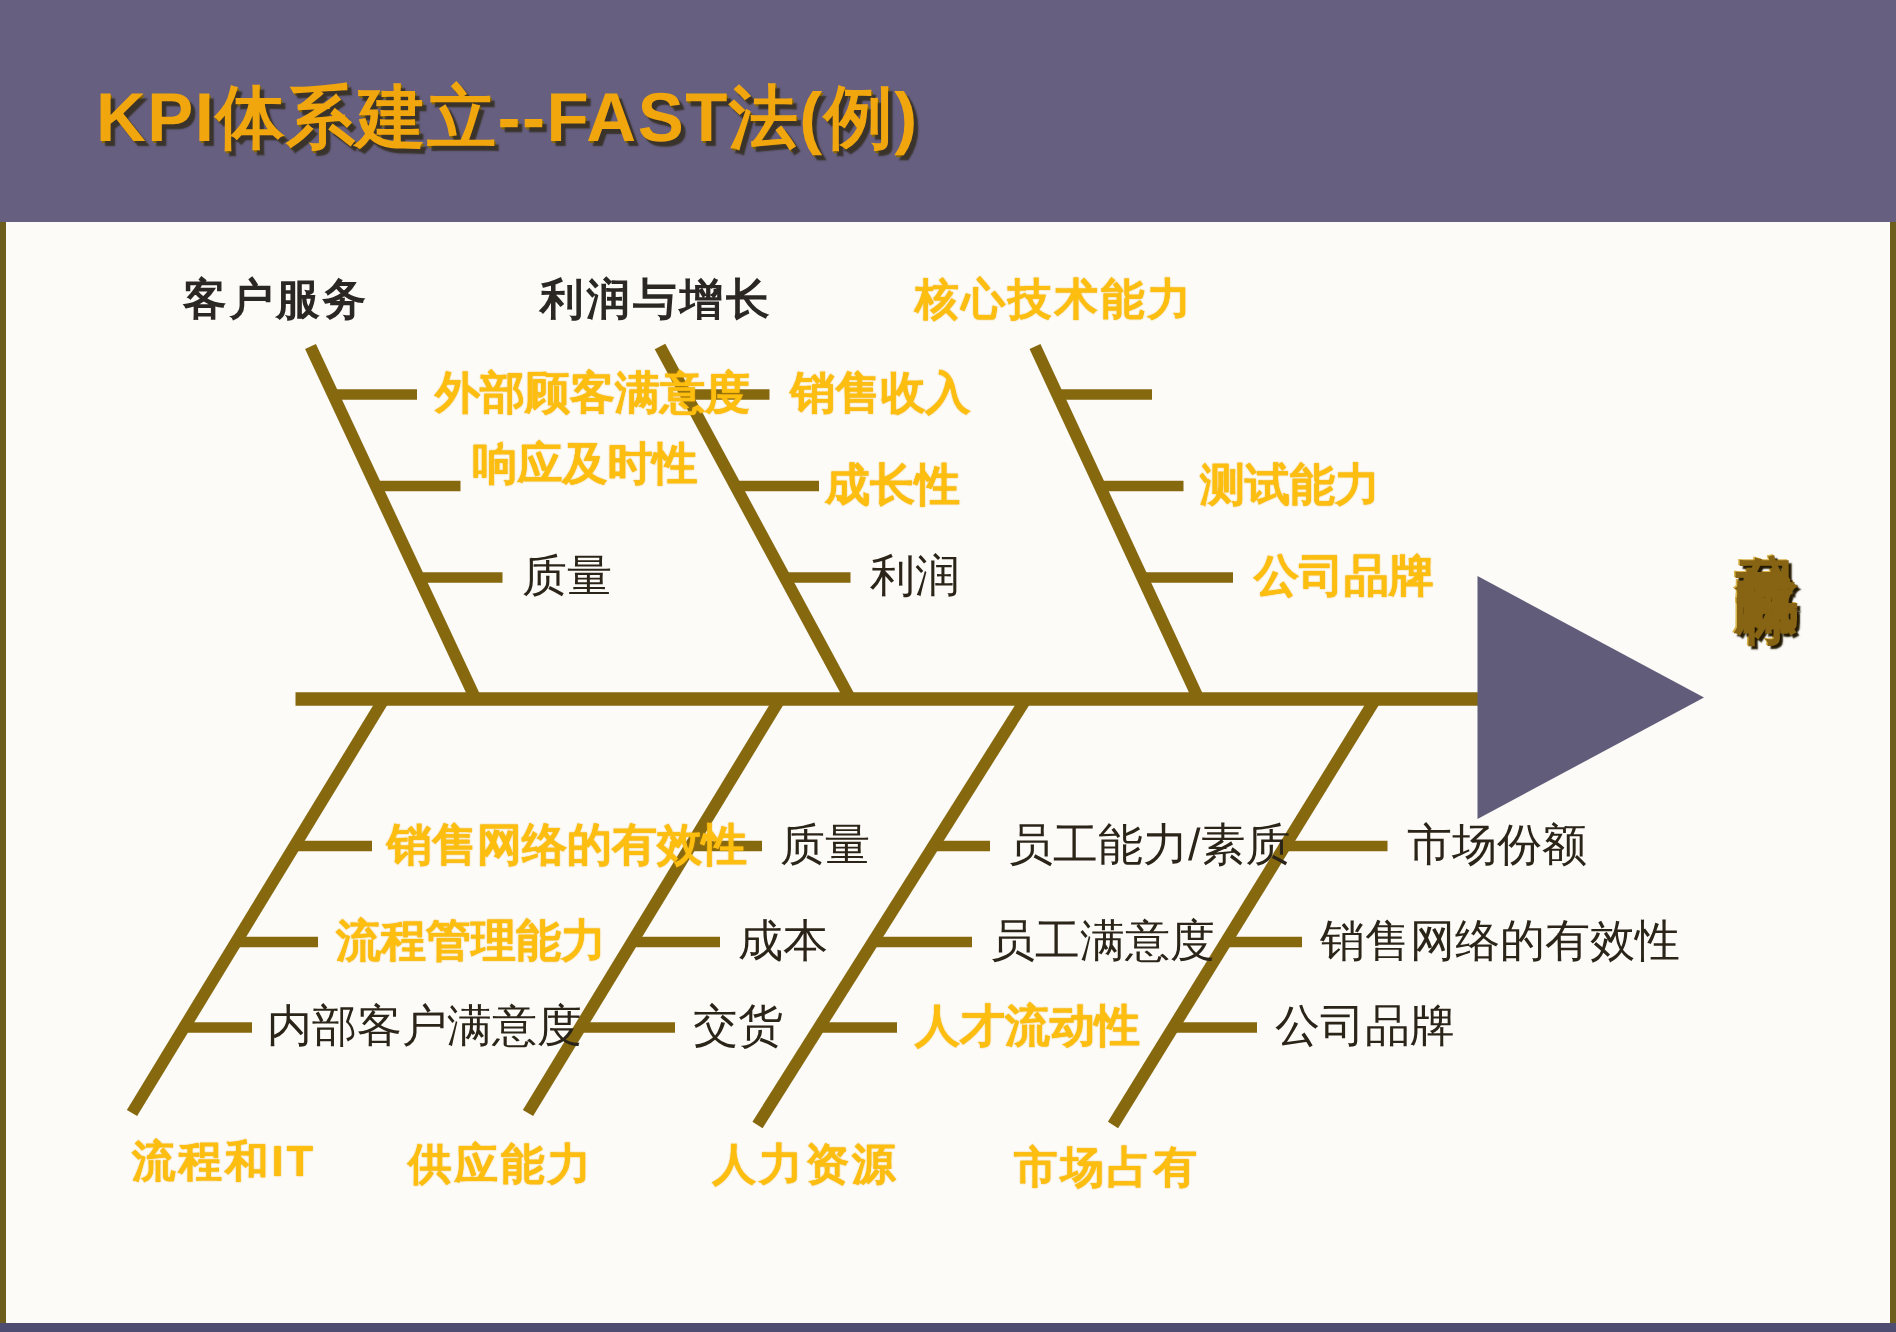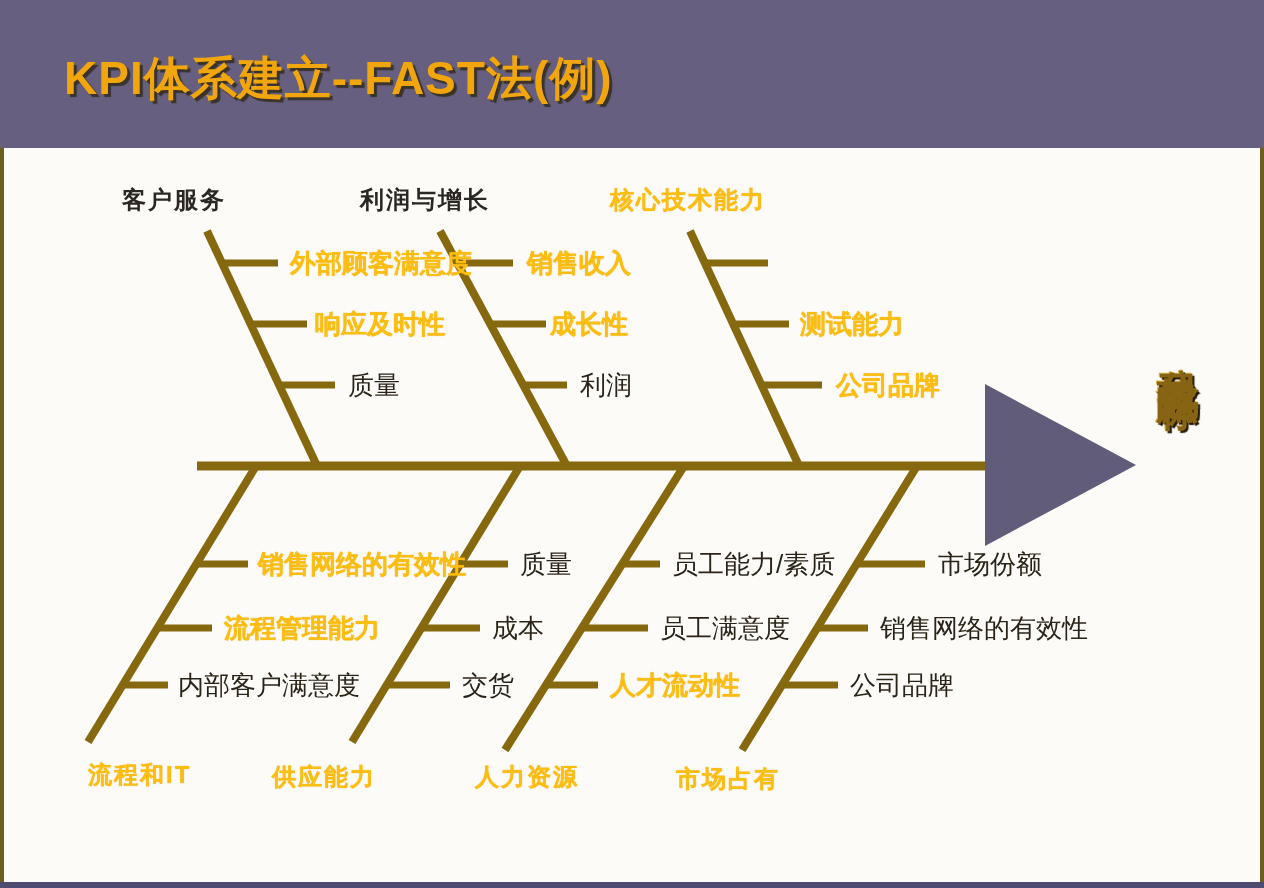--- a/index.html
+++ b/index.html
@@ -6,24 +6,24 @@
     font-family:"Liberation Sans","DejaVu Sans",sans-serif;}
   .slide{position:relative;width:1264px;height:673px;background:#665F80;text-decoration:underline;}
   .white-area{position:absolute;left:4px;top:148px;width:1256px;height:734px;background:#FCFBF8;}
   .edge-left{position:absolute;left:0;top:148px;width:4px;height:740px;background:#6E5E1E;}
   .edge-right{position:absolute;left:1260px;top:148px;width:4px;height:734px;background:#6E5E1E;}
   .bottom-strip{position:absolute;left:0;top:882px;width:1264px;height:6px;background:#4F4C71;}
   .slide-title{position:absolute;left:64px;top:48px;font-size:46px;font-weight:700;
     letter-spacing:1px;color:#F2A60E;white-space:nowrap;
     text-shadow:3px 3px 1px #39332B, 1px 1px 0 #8a6a00;}
   svg.bones{position:absolute;left:0;top:0;width:1264px;height:888px;}
-  .lbl{position:absolute;white-space:nowrap;line-height:28px;font-size:26px;}
+  .lbl{position:absolute;white-space:nowrap;line-height:28px;font-size:30px;}
   .lbl.yellow{color:#FDBE10;font-weight:700;text-shadow:0 0 1px #e8a400;}
   .lbl.dark{color:#2B2418;font-weight:500;}
-  .cat{position:absolute;white-space:nowrap;font-size:24px;line-height:34px;
+  .cat{position:absolute;white-space:nowrap;font-size:29px;line-height:34px;
     font-weight:600;letter-spacing:2px;}
   .cat.yellow{color:#FDBE10;text-shadow:0 0 1px #e8a400;}
   .cat.dark{color:#2B2723;}
   .goal{position:absolute;left:1150px;top:336px;width:56px;
     writing-mode:vertical-lr;text-orientation:upright;
     font-size:42px;line-height:56px;letter-spacing:4px;font-weight:700;
     color:#876413;text-shadow:2px 2px 1px #241A02, -1px -1px 0 #D9B44A;}
 </style>
 </head>
 <body>
@@ -76,21 +76,21 @@
       <line x1="819" y1="628" x2="868" y2="628"></line>
       <line x1="783" y1="685" x2="838" y2="685"></line>
     </g>
   </svg>
 
   <div class="cat dark" style="left:122px;top:183px">客户服务</div>
   <div class="cat yellow" style="left:610px;top:183px">核心技术能力</div>
   <div class="cat dark" style="left:360px;top:183px">利润与增长</div>
 
   <div class="lbl yellow" style="left:290px;top:249px">外部顾客满意度</div>
-  <div class="lbl yellow" style="left:315px;top:310px">响应及时性</div>
+  <div class="lbl yellow" style="left:315px;top:296px">响应及时性</div>
   <div class="lbl dark" style="left:348px;top:371px">质量</div>
 
   <div class="lbl yellow" style="left:527px;top:249px">销售收入</div>
   <div class="lbl yellow" style="left:550px;top:310px">成长性</div>
   <div class="lbl dark" style="left:580px;top:371px">利润</div>
 
   <div class="lbl yellow" style="left:800px;top:310px">测试能力</div>
   <div class="lbl yellow" style="left:836px;top:371px">公司品牌</div>
 
   <div class="lbl yellow" style="left:258px;top:550px">销售网络的有效性</div>

